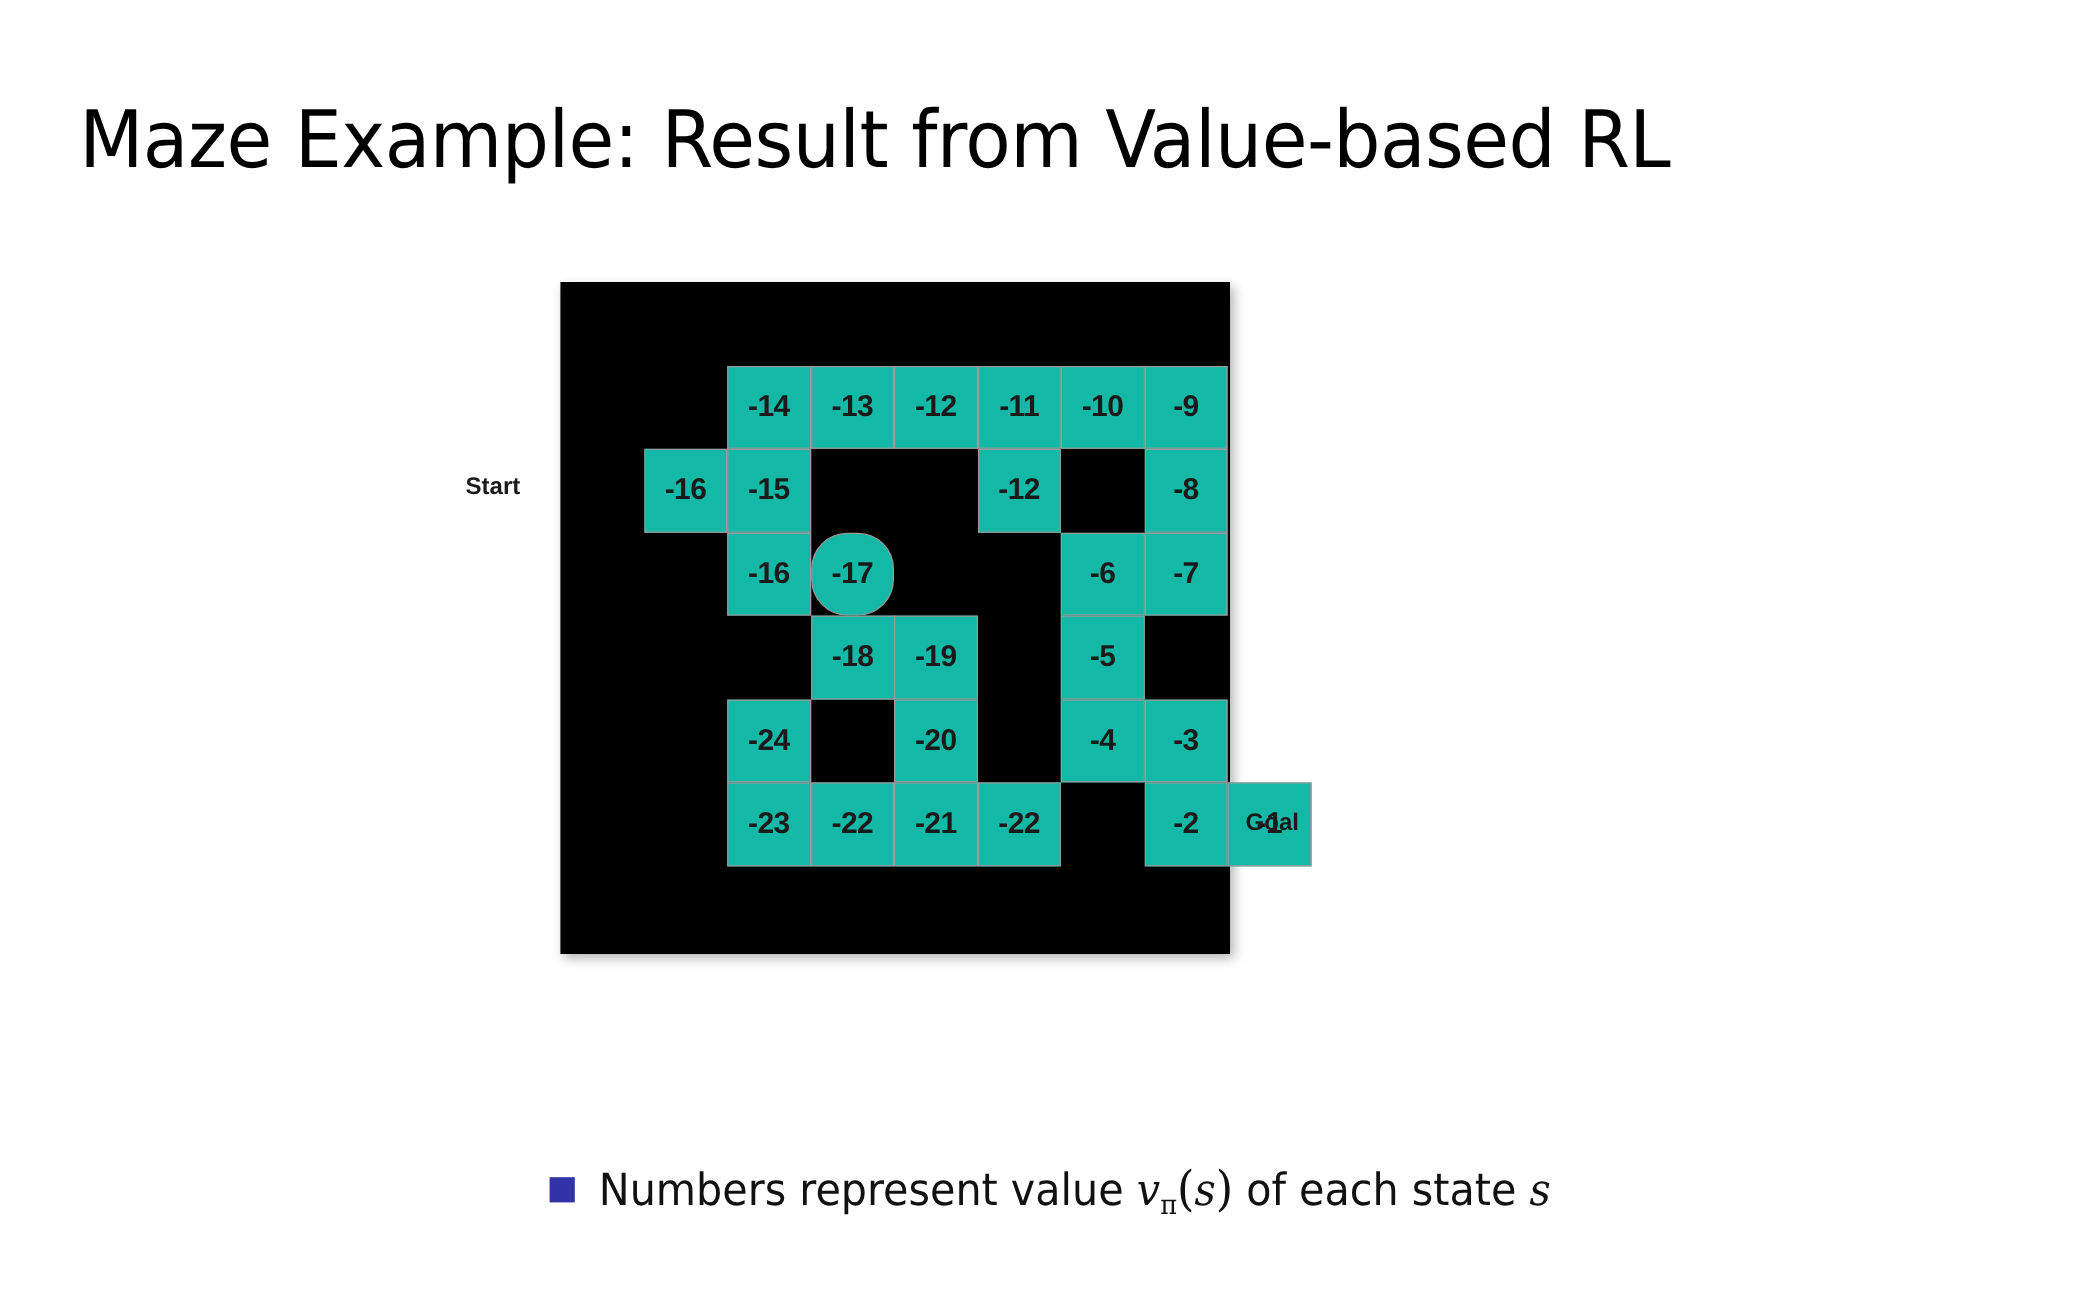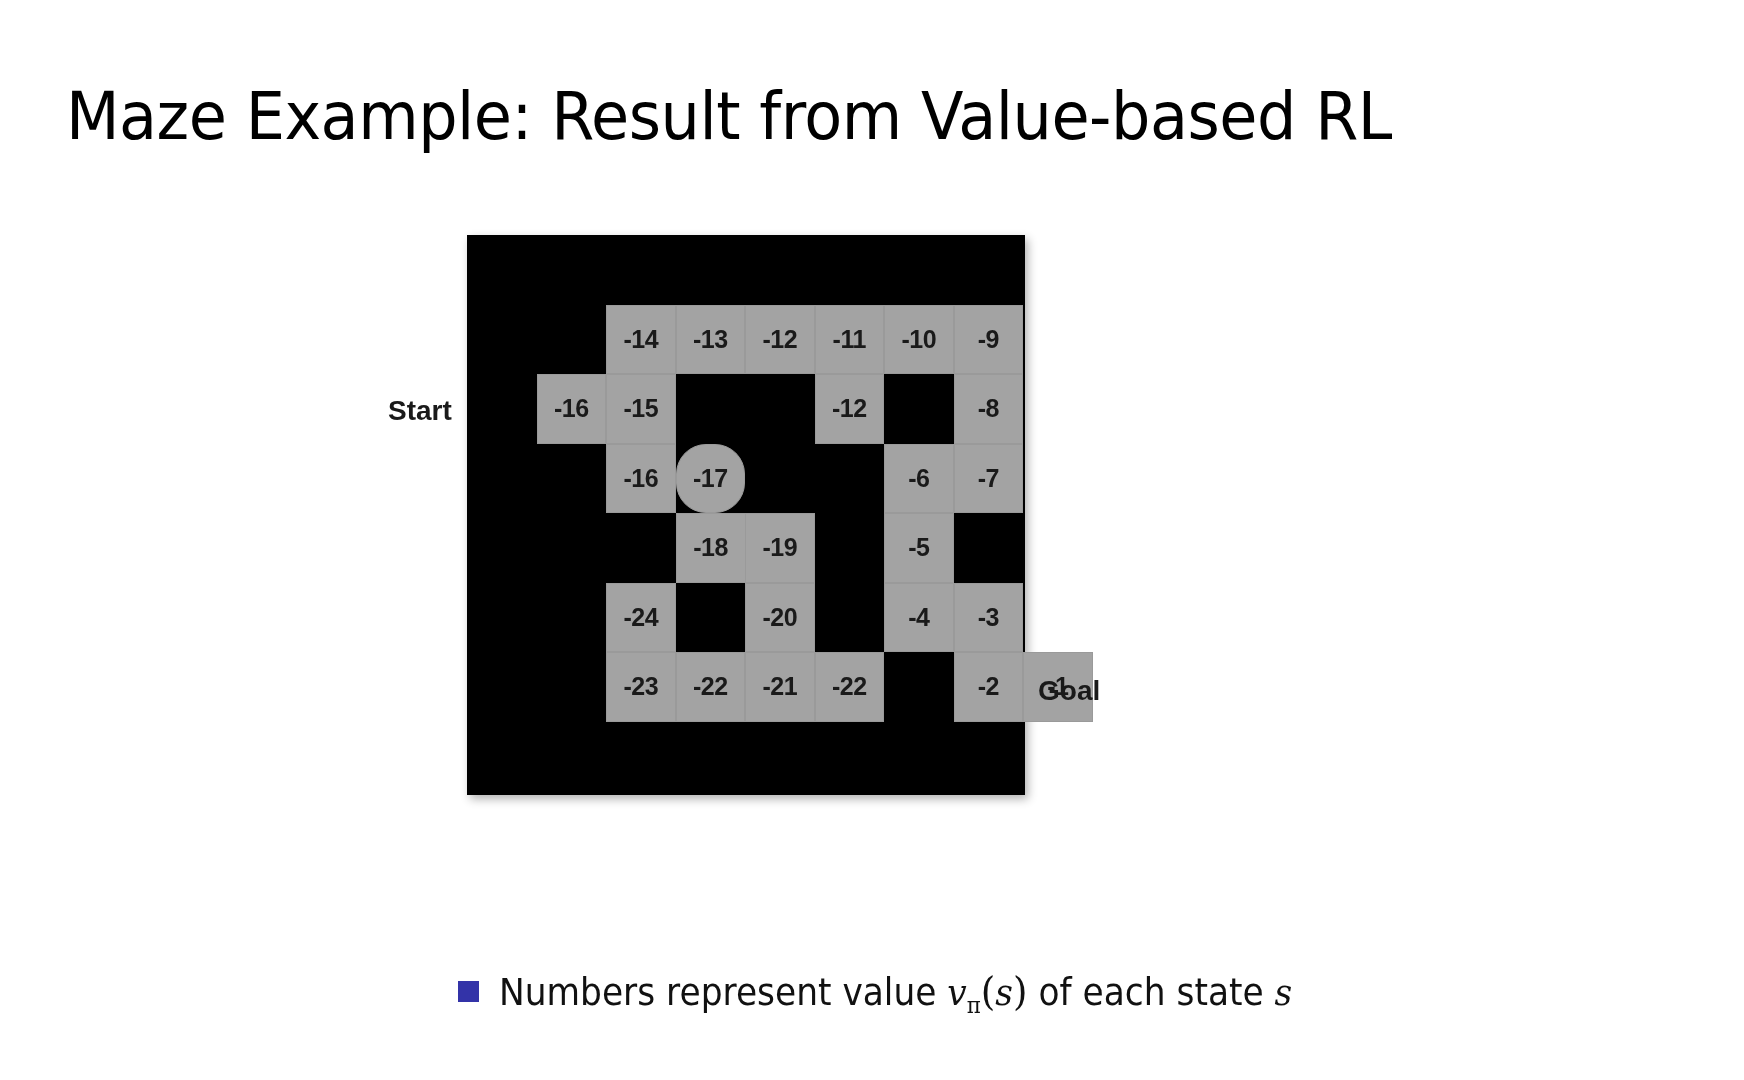--- a/index.html
+++ b/index.html
@@ -42,37 +42,37 @@
     position: absolute;
     left: 0;
     top: 0;
     width: 558px;
     height: 560px;
     background: #000000;
     box-shadow: 3px 4px 9px rgba(0,0,0,0.30);
   }
   .maze-cell {
     position: absolute;
-    background: #a3a3a3;
+    background: #14b8a6;
     border: 1px solid #9a9a9a;
     box-sizing: border-box;
     display: flex;
     align-items: center;
     justify-content: center;
     font-size: 25px;
     font-weight: 700;
     color: #1a1a1a;
     font-family: "Liberation Sans", sans-serif;
     letter-spacing: -0.5px;
   }
 
   
   .edge-label {
     position: absolute;
-    font-size: 28px;
+    font-size: 20px;
     font-weight: 700;
     color: #1a1a1a;
     font-family: "Liberation Sans", sans-serif;
     white-space: nowrap;
   }
   #start-label { left: 388px; top: 395px; }
   #goal-label  { left: 1038px; top: 675px; }
 
   
   #caption-row {

